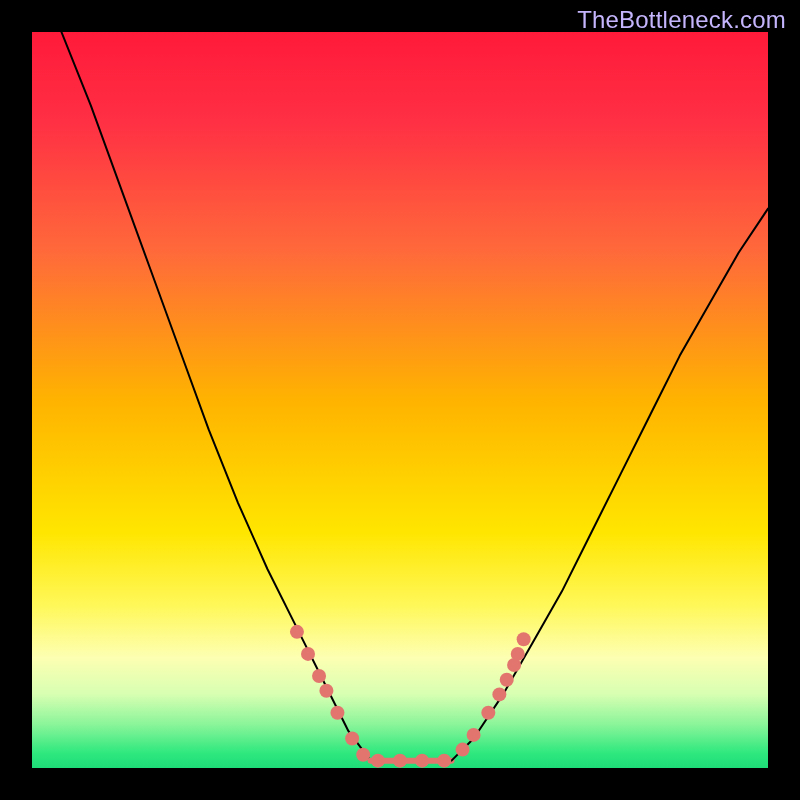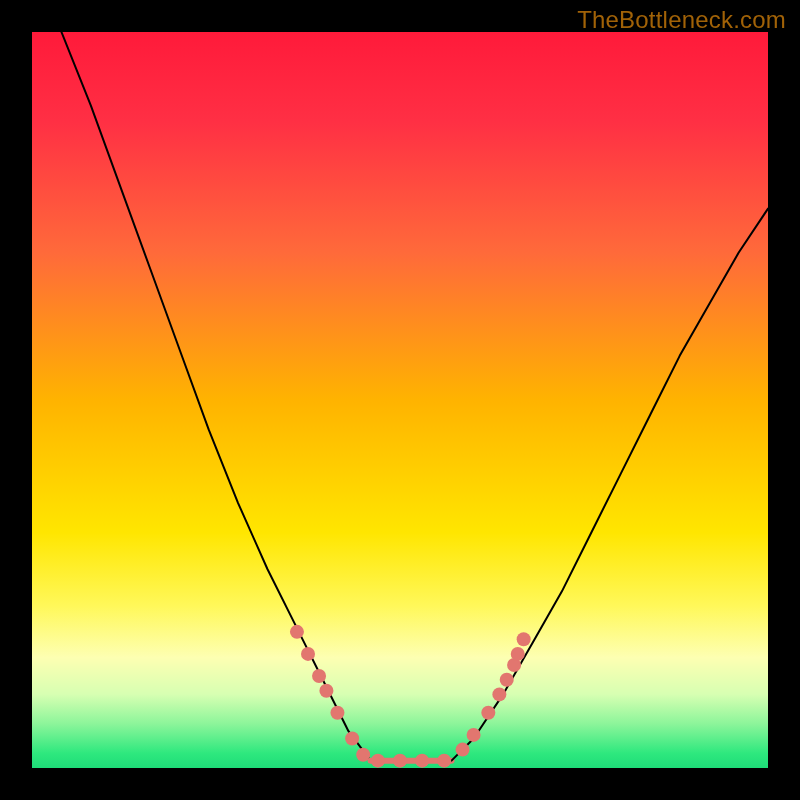--- a/index.html
+++ b/index.html
@@ -14,21 +14,21 @@
   .frame {
     position: relative;
     width: 800px;
     height: 800px;
     background: #000;
   }
   .watermark {
     position: absolute;
     top: 6px;
     right: 14px;
-    color: #a16207;
+    color: #c4b5fd;
     font-size: 24px;
     font-weight: 400;
     letter-spacing: 0.2px;
     z-index: 5;
   }
   .plot {
     position: absolute;
     left: 32px;
     top: 32px;
     width: 736px;

